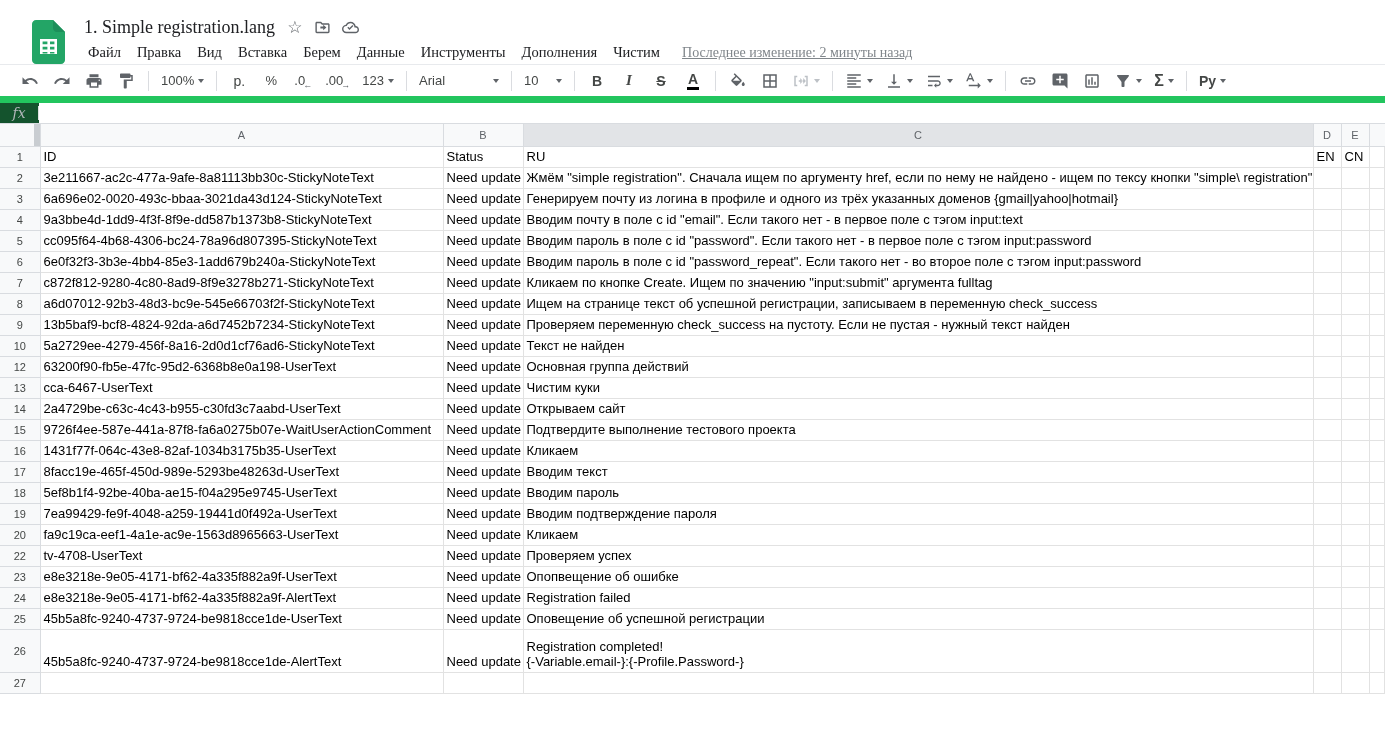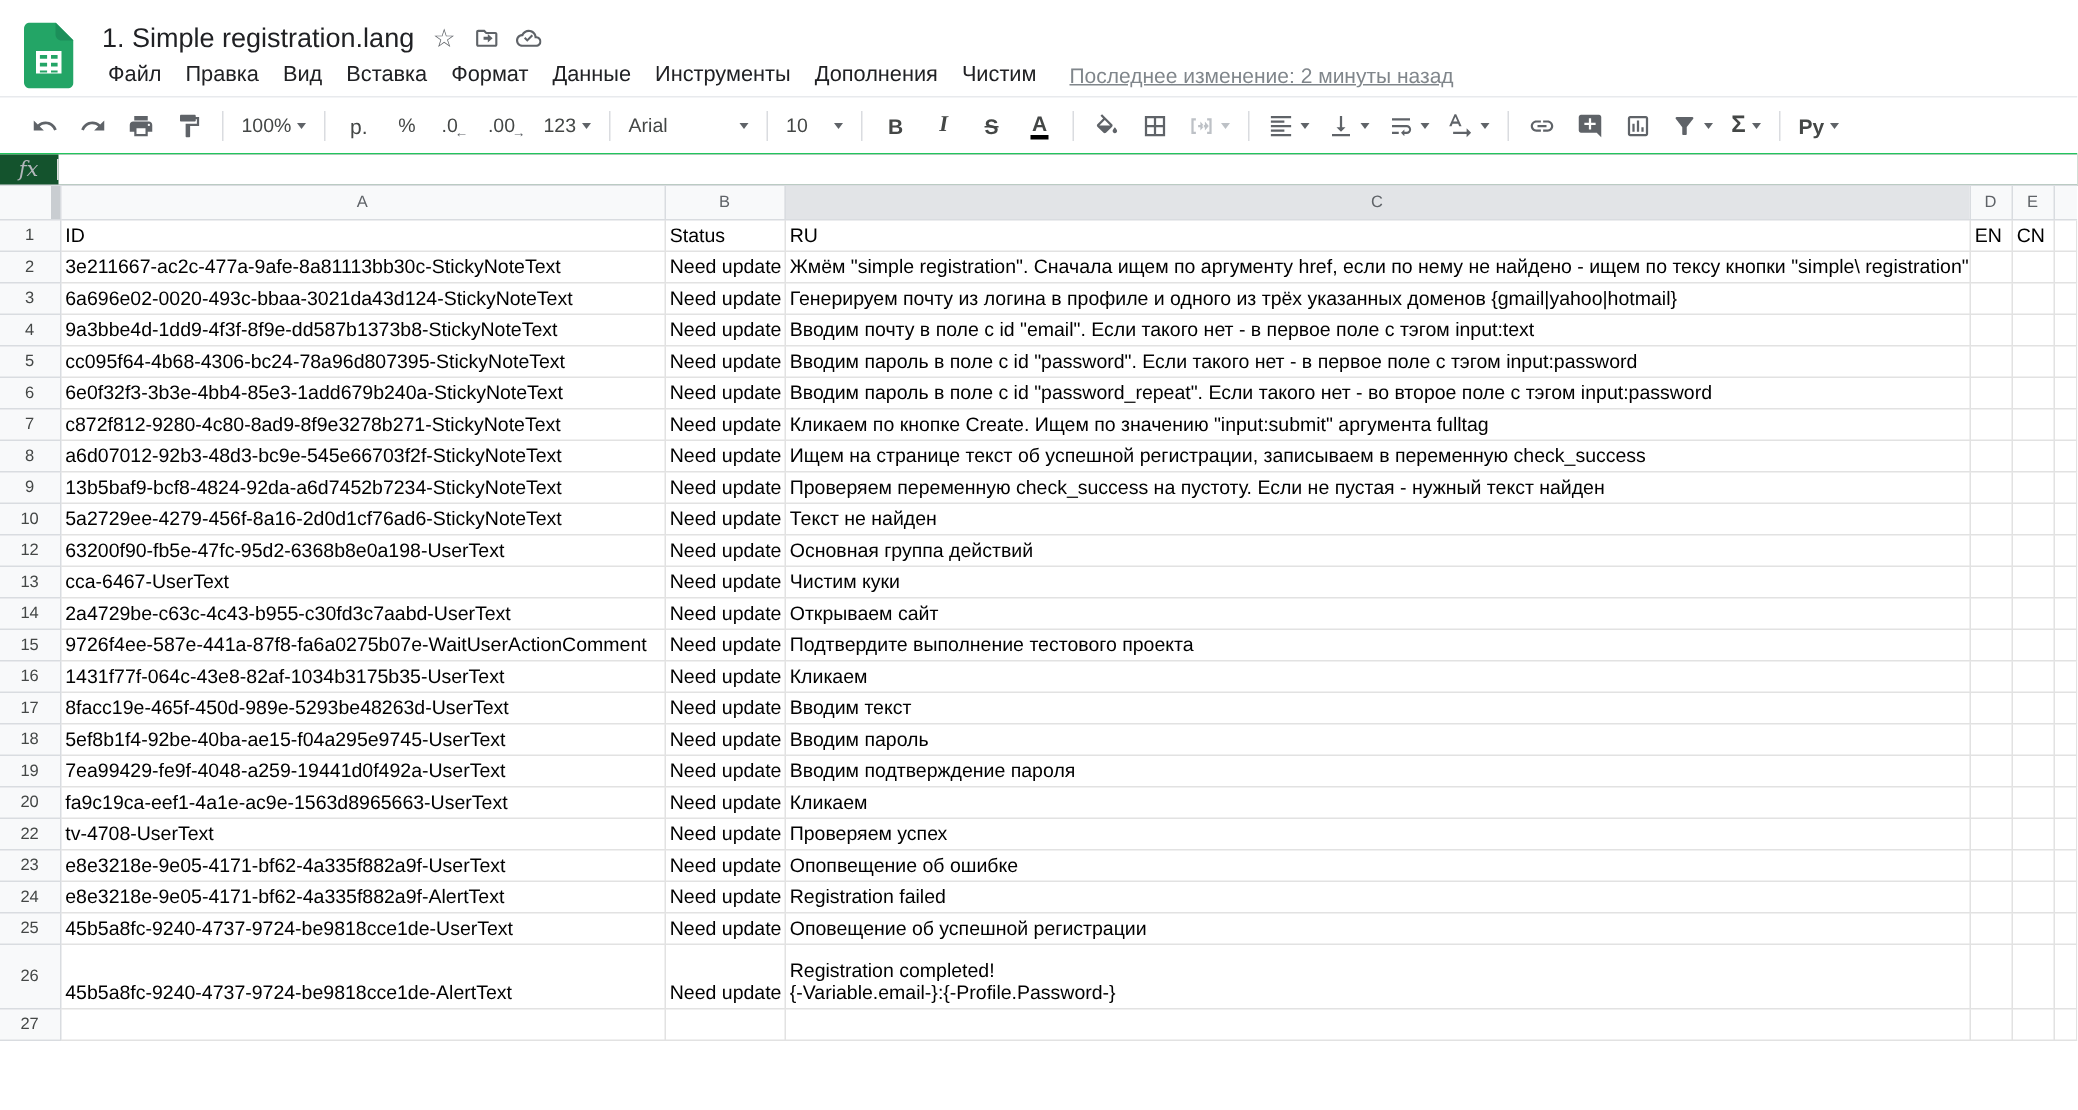--- a/index.html
+++ b/index.html
@@ -4,38 +4,38 @@
 <style>
   * { box-sizing: border-box; }
   html,body { margin:0; padding:0; }
   body {
     width:1385px; height:740px; overflow:hidden;
     background:#fff; font-family:"Liberation Sans", sans-serif;
     color:#202124;
   }
 
   
-  .titlebar { display:flex; align-items:center; padding:9px 0 0 16px; height:64px; }
+  .titlebar { display:flex; align-items:flex-end; padding:9px 0 0 32px; height:64px;font-family:Liberation Serif, serif; }
   .logo { width:33px; height:44px; flex:0 0 auto; cursor:pointer; }
   .head-right { margin-left:15px; }
   .title-row { display:flex; align-items:center; gap:4px; height:26px; }
   .doc-title { font-size:18px; color:#202124; padding:0 4px; white-space:nowrap; }
   .doc-icon { display:inline-flex; align-items:center; justify-content:center;
               width:24px; height:24px; color:#5f6368; cursor:pointer; }
   .doc-icon svg { width:17px; height:17px; fill:#5f6368; }
   .star-glyph { font-size:17px; line-height:1; color:#5f6368; }
 
   .menubar { display:flex; align-items:center; margin-top:1px; }
   .menu-item { font-size:14.5px; color:#202124; padding:3px 8px; border-radius:4px; cursor:pointer; }
   .last-edited { margin-left:14px; font-size:14px; color:#80868b; text-decoration:underline; cursor:pointer; white-space:nowrap; }
 
   
   .toolbar {
     height:39px; display:flex; align-items:center; padding-left:14px;
-    border-top:1px solid #e8eaed; border-bottom:1px solid #22c55e;
+    border-top:1px solid #e8eaed; border-bottom:7px solid #22c55e;
     color:#444746; user-select:none;
   }
   .tb-btn { display:inline-flex; align-items:center; justify-content:center;
             height:26px; min-width:26px; padding:0 3px; margin:0 3px;
             border-radius:3px; cursor:pointer; font-size:14px; color:#444746; }
   .tb-btn svg { width:18px; height:18px; fill:#5f6368; }
   .tb-sep { width:1px; height:20px; background:#dadce0; margin:0 6px; flex:0 0 auto; }
   .caret { width:0; height:0; border-left:3.5px solid transparent; border-right:3.5px solid transparent;
            border-top:4px solid #5f6368; margin-left:4px; display:inline-block; }
   .caret.dim { border-top-color:#bdc1c6; }
@@ -104,21 +104,21 @@
         <svg viewBox="0 0 24 24">
             <path d="M19.35 10.04C18.67 6.59 15.64 4 12 4 9.11 4 6.6 5.64 5.35 8.04 2.34 8.36 0 10.91 0 14c0 3.31 2.69 6 6 6h13c2.76 0 5-2.24 5-5 0-2.64-2.05-4.78-4.65-4.96zM19 18H6c-2.21 0-4-1.79-4-4s1.79-4 4-4h.71C7.37 7.69 9.48 6 12 6c3.04 0 5.5 2.46 5.5 5.5v.5H19c1.66 0 3 1.34 3 3s-1.34 3-3 3zm-8.41-2.59L7.5 12.33l1.41-1.41 1.68 1.67 4.09-4.09 1.41 1.41-5.5 5.5z"></path>
           </svg>
       </span>
     </div>
     <nav class="menubar">
       <span class="menu-item">Файл</span>
         <span class="menu-item">Правка</span>
         <span class="menu-item">Вид</span>
         <span class="menu-item">Вставка</span>
-        <span class="menu-item">Формат</span>
+        <span class="menu-item">Берем</span>
         <span class="menu-item">Данные</span>
         <span class="menu-item">Инструменты</span>
         <span class="menu-item">Дополнения</span>
         <span class="menu-item">Чистим</span>
         <span class="last-edited">Последнее изменение: 2 минуты назад</span>
     </nav>
   </div>
 </div>
 
 <div class="toolbar">

